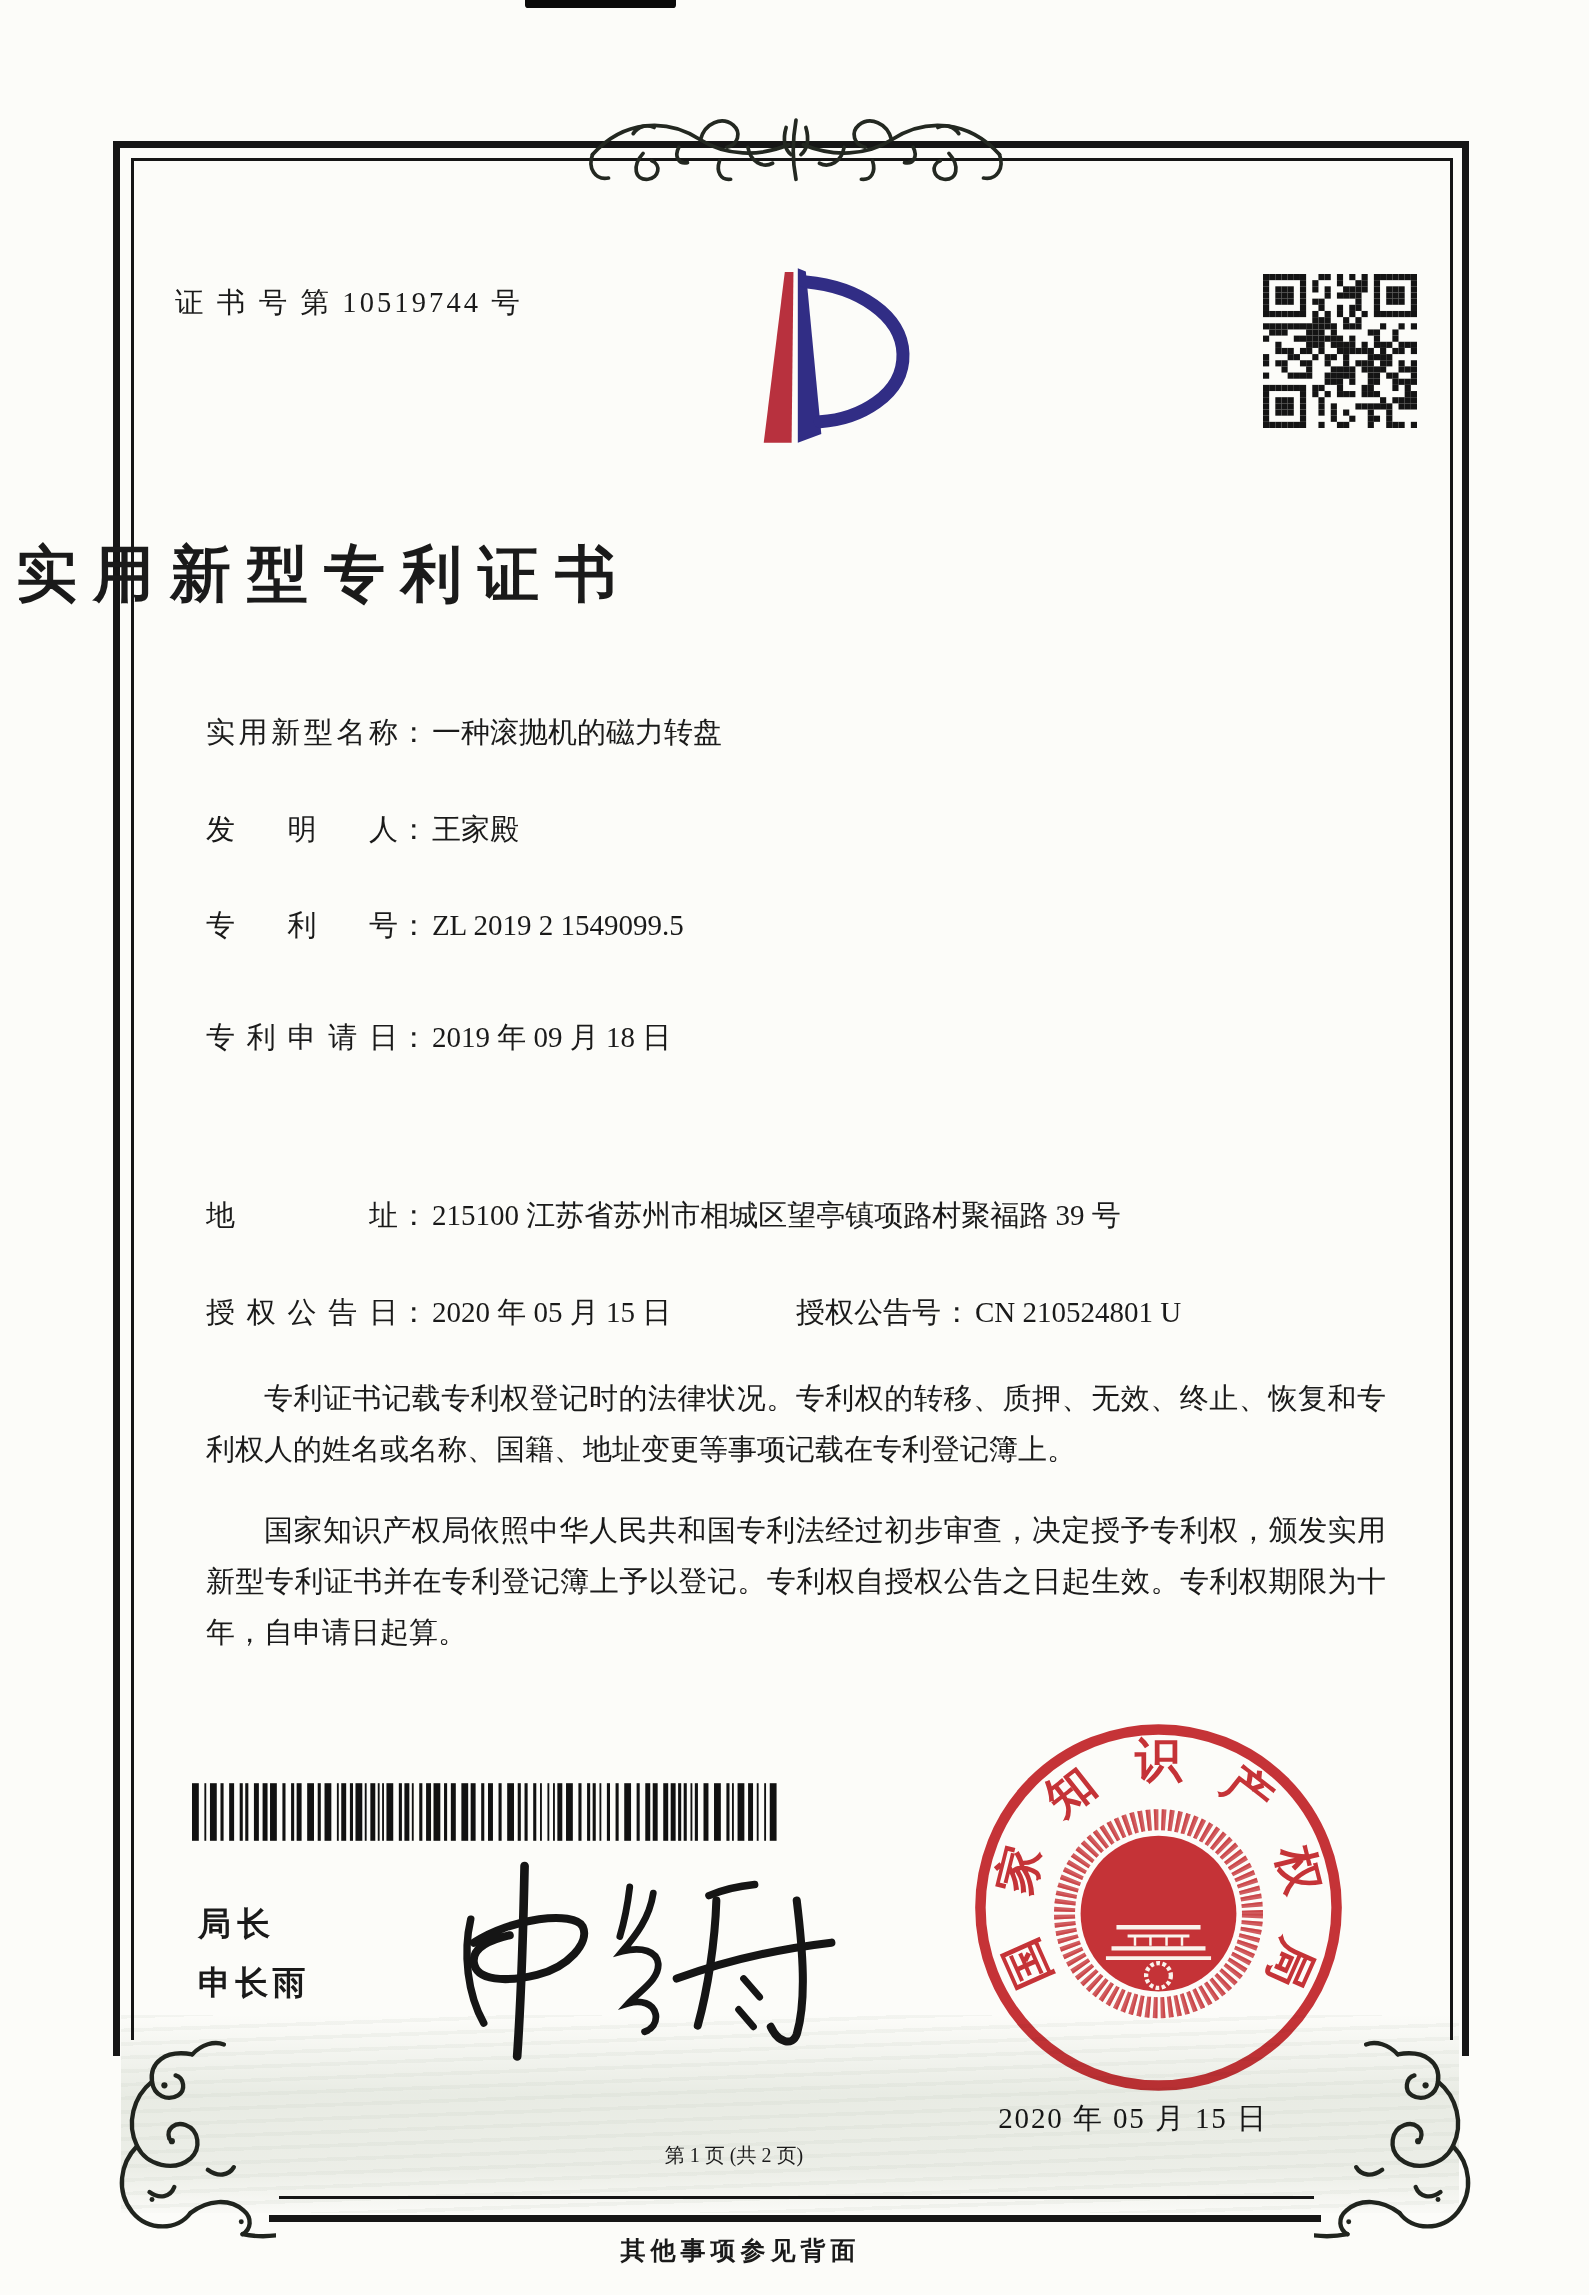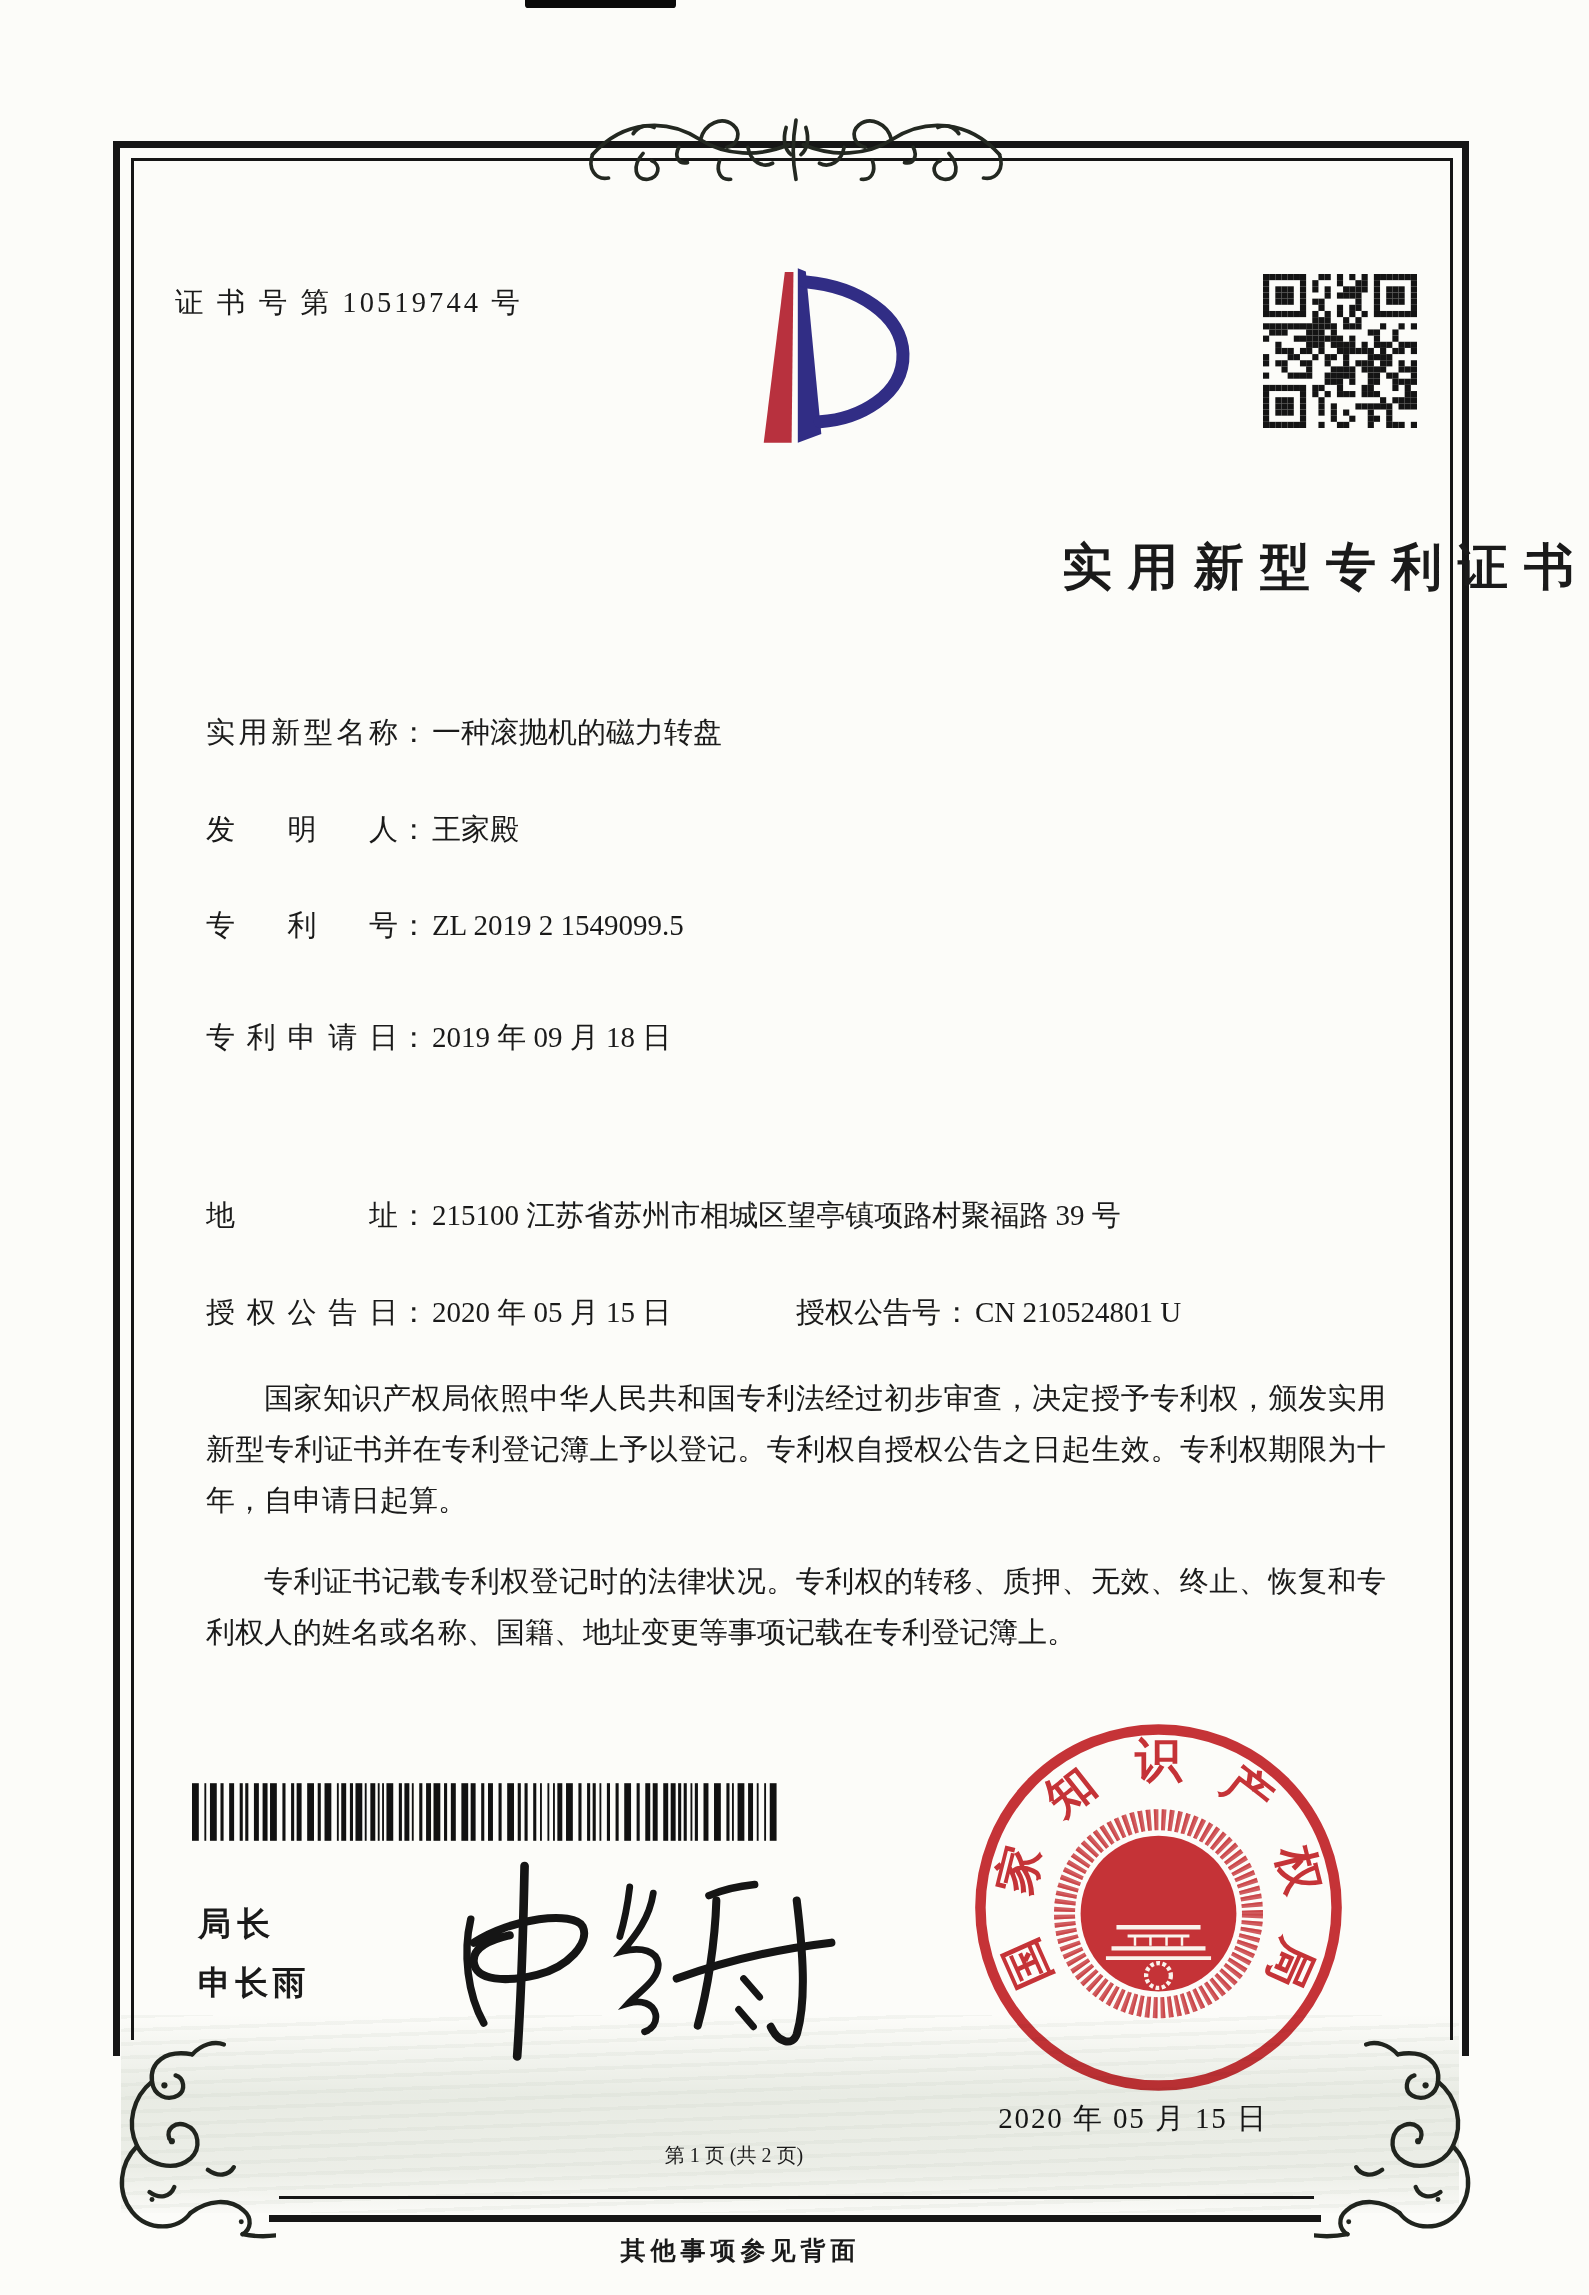--- a/index.html
+++ b/index.html
@@ -16,21 +16,21 @@
   .scan-tint{
     position:absolute;left:121px;top:2015px;width:1338px;height:198px;z-index:1;
     background:
       repeating-linear-gradient(178deg, rgba(190,198,186,.14) 0 3.7px, rgba(255,255,255,0) 3.7px 13.6px),
       linear-gradient(180deg, rgba(219,224,213,0) 0%, rgba(213,219,207,.5) 40%, rgba(222,226,216,.55) 78%, rgba(236,237,231,.15) 100%);
   }
   
   .fl{position:absolute;background:#161616;z-index:2;}
   
   .certno{position:absolute;left:175px;top:276px;font-size:28.5px;letter-spacing:3.1px;z-index:4;margin-top:8px;}
-  .title{position:absolute;left:0;top:534px;width:1590px;text-align:right;font-size:50px;font-weight:700;letter-spacing:16px;text-indent:16px;z-index:4;}
+  .title{position:absolute;left:0;top:534px;width:1590px;text-align:left;font-size:61px;font-weight:700;letter-spacing:16px;text-indent:16px;z-index:4;}
   .row{position:absolute;left:206px;font-size:29px;white-space:nowrap;z-index:4;}
   .row .lbl{display:inline-block;width:192px;text-align:justify;text-align-last:justify;text-justify:inter-character;vertical-align:bottom;}
   .row .colon{margin:0 3.7px 0 1.2px;}
   .row .field2{position:absolute;left:590px;top:0;white-space:nowrap;}
   .paras{position:absolute;left:206px;top:1373px;width:1180px;font-size:29px;line-height:51px;text-align:justify;z-index:4;}
   .paras p{margin:0 0 30px 0;text-indent:2em;}
   .barcode{position:absolute;left:192px;top:1783px;width:592px;height:58px;z-index:4;}
   .director{position:absolute;left:198px;top:1902px;font-size:33px;letter-spacing:6.2px;font-weight:600;z-index:4;font-family:Liberation Serif, serif;}
   .director-name{position:absolute;left:198px;top:1961px;font-size:33px;letter-spacing:4.3px;font-weight:600;z-index:4;}
   .signature{position:absolute;left:412px;top:1857px;width:433px;height:214px;z-index:4;}
@@ -483,22 +483,22 @@
   </div>
   <div class="row" style="top:1196px;">
     <span class="lbl">地址</span><span class="colon">：</span><span class="val">215100 江苏省苏州市相城区望亭镇项路村聚福路 39 号</span>
   </div>
   <div class="row" style="top:1293px;">
     <span class="lbl">授权公告日</span><span class="colon">：</span><span class="val">2020 年 05 月 15 日</span>
     <span class="field2"><span>授权公告号</span><span class="colon">：</span><span class="val">CN 210524801 U</span></span>
   </div>
 
   <div class="paras">
+    <p>专利证书记载专利权登记时的法律状况。专利权的转移、质押、无效、终止、恢复和专利权人的姓名或名称、国籍、地址变更等事项记载在专利登记簿上。</p>
     <p>国家知识产权局依照中华人民共和国专利法经过初步审查，决定授予专利权，颁发实用新型专利证书并在专利登记簿上予以登记。专利权自授权公告之日起生效。专利权期限为十年，自申请日起算。</p>
-    <p>专利证书记载专利权登记时的法律状况。专利权的转移、质押、无效、终止、恢复和专利权人的姓名或名称、国籍、地址变更等事项记载在专利登记簿上。</p>
   </div>
 
   <div class="barcode" id="barcode"><svg viewBox="0 0 956 93" width="592" height="58">
         <rect x="0" y="0" width="11" height="93" fill="#111"></rect>
         <rect x="20" y="0" width="3" height="93" fill="#111"></rect>
         <rect x="29" y="0" width="11" height="93" fill="#111"></rect>
         <rect x="46" y="0" width="5" height="93" fill="#111"></rect>
         <rect x="60" y="0" width="8" height="93" fill="#111"></rect>
         <rect x="77" y="0" width="5" height="93" fill="#111"></rect>
         <rect x="86" y="0" width="5" height="93" fill="#111"></rect>

